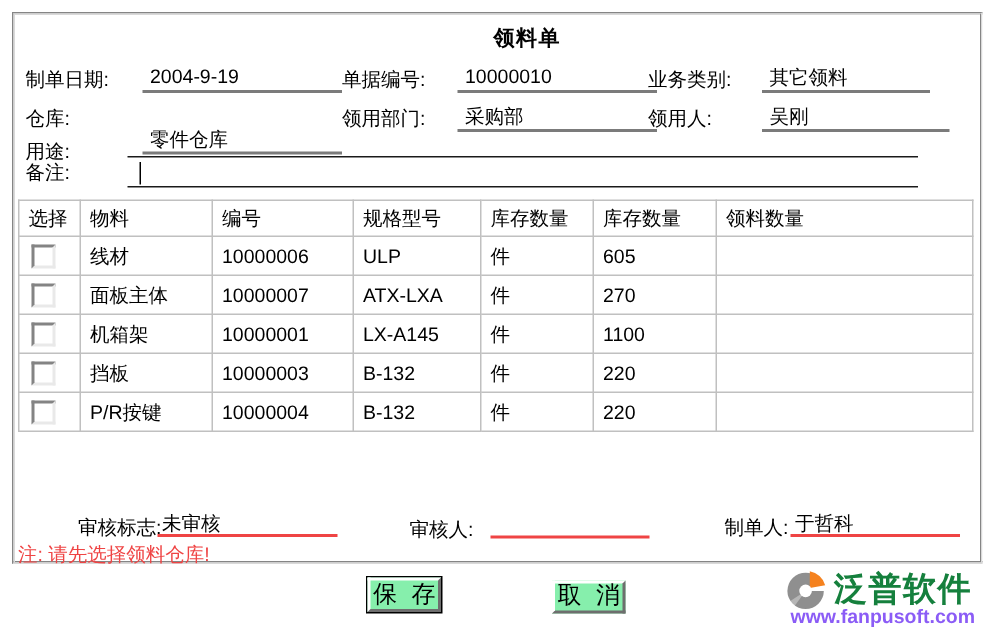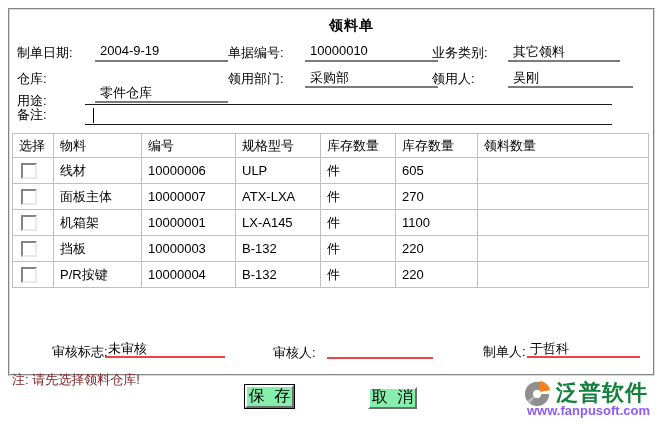--- a/index.html
+++ b/index.html
@@ -21,21 +21,21 @@
   .mat-table th,.mat-table td{border:1px solid #c0c0c0;text-align:left;
              font-weight:normal;padding:0 2px 0 6px;overflow:hidden;white-space:nowrap;}
   .mat-table th{height:23px;}
   .mat-table td{height:25px;margin-left:18px;}
   .cb-cell{padding-left:8px !important;}
   .cb{display:inline-block;width:12px;height:12px;background:#fff;
       border:2px solid;border-color:#848484 #e9e9e9 #e9e9e9 #848484;vertical-align:middle;}
   
   .fval{position:absolute;height:16px;border-bottom:2px solid #ef4444;
         padding-left:3px;white-space:nowrap;}
-  .note{position:absolute;left:2px;top:361px;color:#7f1d1d;white-space:nowrap;}
+  .note{position:absolute;left:2px;top:351px;color:#ef4444;white-space:nowrap;}
   
   .btn{position:absolute;box-sizing:border-box;width:49px;height:23px;
        background:#86efac;border:2px solid;border-color:#ffffff #6e6e6e #6e6e6e #ffffff;
        font-family:Liberation Mono, monospace;font-size:16px;line-height:18px;text-align:center;padding:0;cursor:pointer;}
   .btn-save{left:245px;top:385px;box-shadow:0 0 0 1px #000;}
   .btn-cancel{left:368px;top:387px;height:22px;}
   
   .logo{position:absolute;left:518px;top:375px;width:146px;height:48px;}
   .logo-icon{position:absolute;left:6px;top:4px;}
   .logo-name{position:absolute;left:38px;top:3px;font-size:22px;font-weight:bold;

